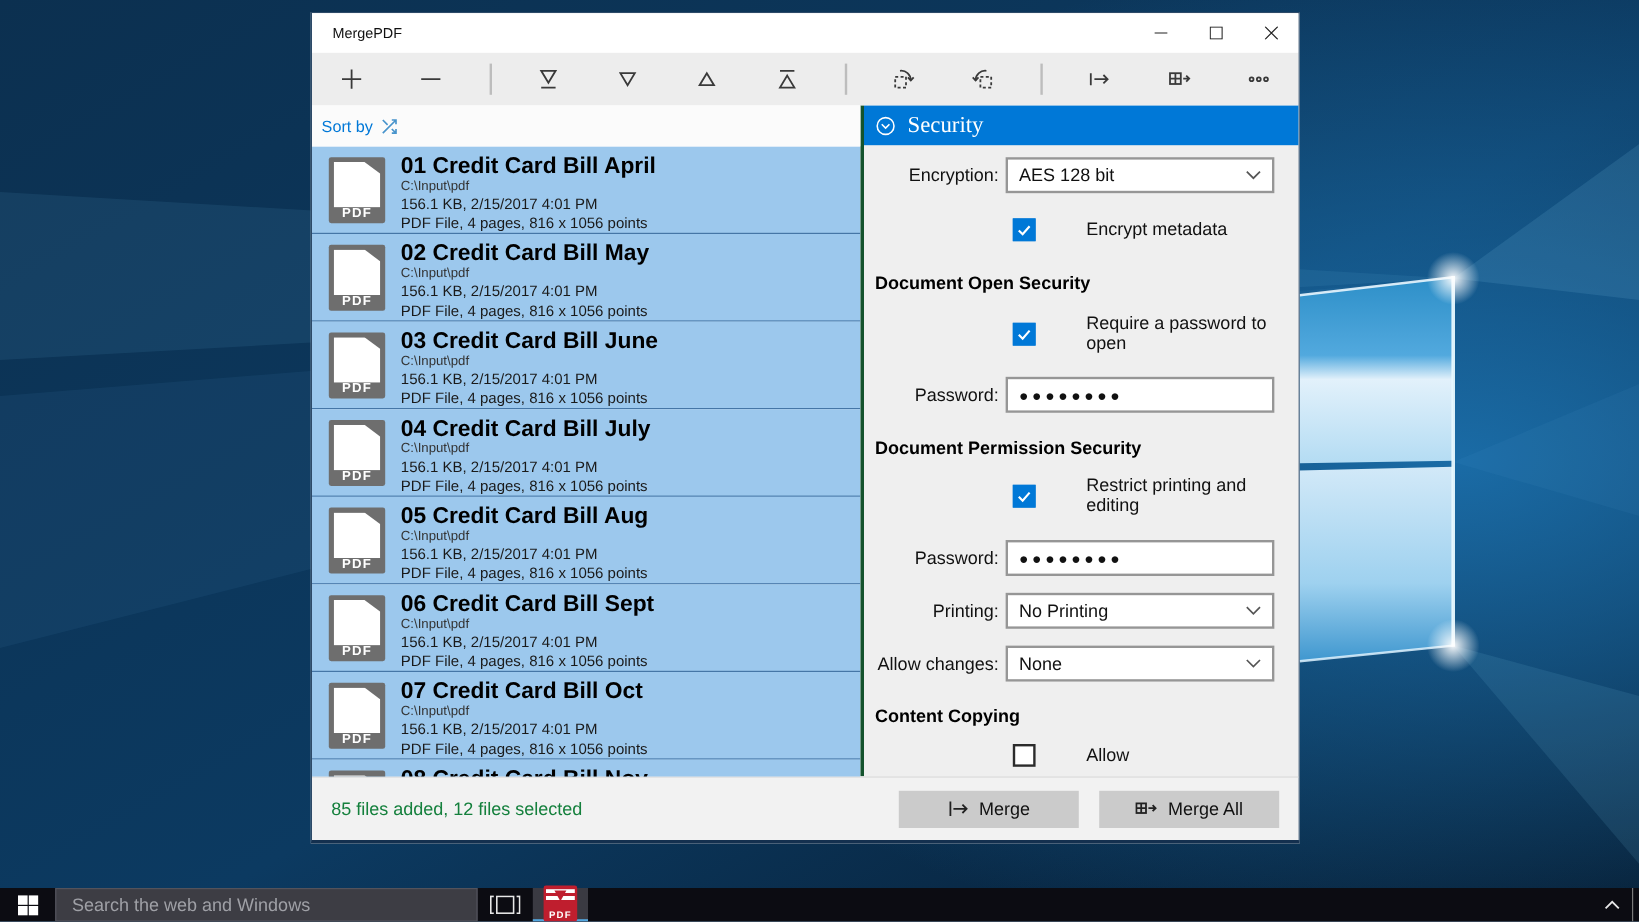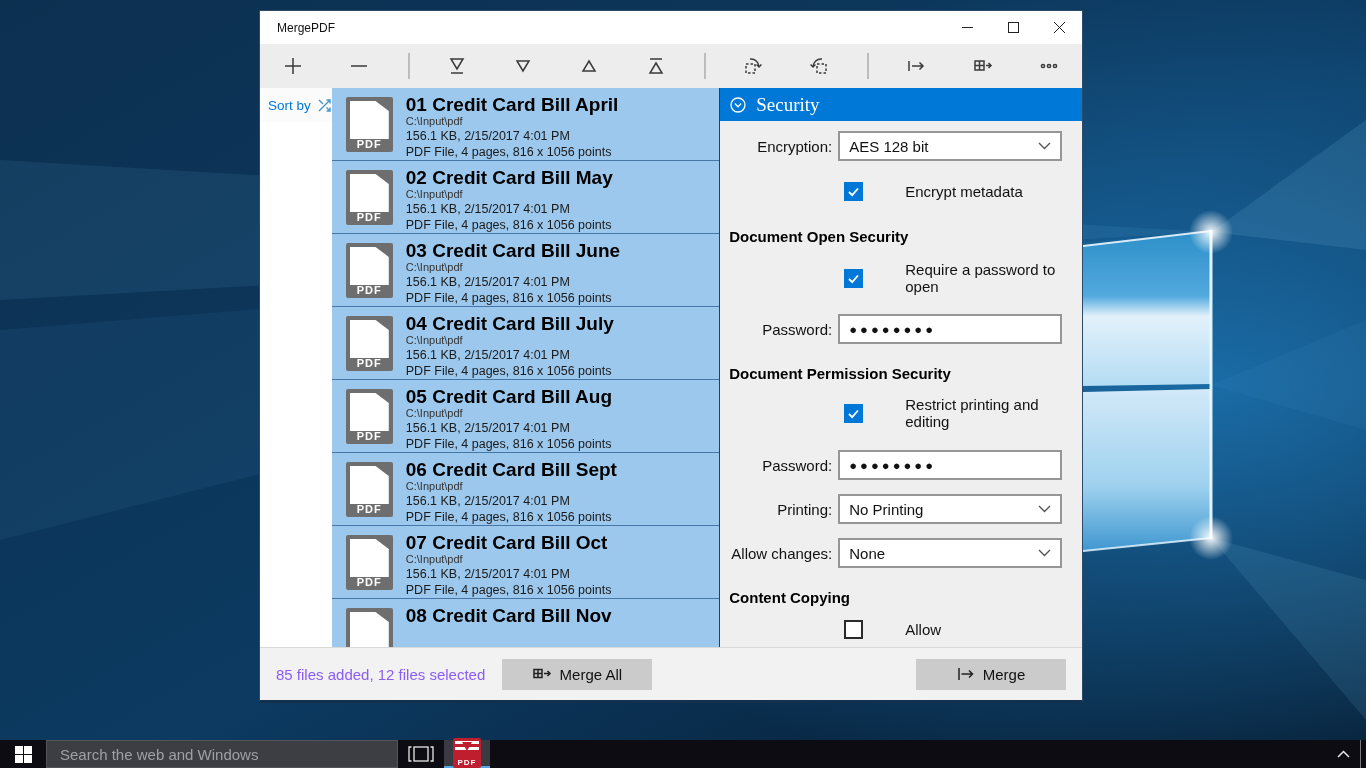--- a/index.html
+++ b/index.html
@@ -24,21 +24,21 @@
 
   .toolbar { height:44px; background:#ededed; display:flex; align-items:center; flex:0 0 auto; }
   .tool-btn { width:68px; height:44px; display:flex; align-items:center; justify-content:center; }
   .tool-sep { width:2px; height:26px; background:#bdbdbd; margin-left:15px; }
   .tool-sep + .tool-btn { margin-left:14px; }
   .tool-btn svg { stroke:#3a3a3a; fill:none; stroke-width:1.5; }
 
   .body { display:flex; flex:1 1 auto; min-height:0; }
 
   
-  .file-list-col { width:474px; display:flex; flex-direction:row; background:#fff; border-right:1px solid #14532d; }
+  .file-list-col { width:474px; display:flex; flex-direction:column; background:#fff; border-right:3px solid #14532d; }
   .sort-row { height:34px; flex:0 0 auto; display:flex; align-items:center; padding-left:8px; background:#fbfbfb; color:#0078d7; font-size:13.5px; gap:7px; }
   .file-items { flex:1 1 auto; overflow:hidden; }
   .file-item { height:73px; background:#9cc8ed; border-bottom:1px solid #4576a6; position:relative; padding:8px 6px 0 74px; overflow:hidden; }
   .pdficon { position:absolute; left:14px; top:9px; width:47px; height:55px; background:#6e6e6e; border-radius:2px; }
   .pdficon .page { position:absolute; left:4px; top:4px; right:4px; bottom:13px; background:#fff;
     clip-path: polygon(0 0, 66% 0, 100% 26%, 100% 100%, 0 100%); }
   .pdficon .tag { position:absolute; left:0; right:0; bottom:0; height:14px; color:#fff; font-weight:bold;
     font-size:11px; line-height:13px; text-align:center; letter-spacing:1px; }
   .fi-name { font-size:19px; font-weight:bold; color:#000; line-height:18px; white-space:nowrap; }
   .fi-path { font-size:11px; color:#333; line-height:14px; }
@@ -59,21 +59,21 @@
   .checkbox { width:19px; height:19px; border:2px solid #2b2b2b; background:#fff; position:relative; flex:0 0 auto; }
   .checkbox.checked { background:#0078d7; border-color:#0078d7; }
   .checkbox svg { position:absolute; inset:0; display:none; }
   .checkbox.checked svg { display:block; }
   .chk-label { font-size:15px; color:#111;margin-left:32px; }
   .mt10{margin-top:10px}.mt21{margin-top:21px}.mt26{margin-top:26px}.mt15{margin-top:15px}
   .mt19{margin-top:19px}.mt20{margin-top:20px}.mt13{margin-top:13px}.mt14{margin-top:14px}
 
   
   .status-bar { height:53px; flex:0 0 auto; background:#f2f2f2; border-top:1px solid #d9d9d9; display:flex; align-items:center; padding:0 16px; }
-  .status-text { font-size:15px; color:#8b5cf6; }
+  .status-text { font-size:15px; color:#15803d; }
   .action-btn { width:150px; height:31px; background:#cbcbcb; border:none; display:flex; align-items:center; justify-content:center; gap:8px; font-size:15px; color:#111; font-family:inherit; }
   .action-btn svg { stroke:#222; fill:none; stroke-width:1.5; }
   .btn-merge { margin-left:auto; }
   .btn-merge-all { margin-left:17px; }
 
   
   .taskbar { position:absolute; left:0; bottom:0; width:1366px; height:28px; background:#0c0c12; display:flex; align-items:stretch; z-index:5; }
   .tb-btn { display:flex; align-items:center; justify-content:center; }
   .start-btn { width:46px; }
   .search-box { width:352px; background:#3d3d44; border:1px solid #53535c; display:flex; align-items:center; padding-left:13px; }
@@ -436,34 +436,34 @@
             </div>
             <span class="chk-label">Allow for accessibility</span>
           </div>
 
         </div>
       </div>
     </div>
 
     <div class="status-bar">
       <span class="status-text">85 files added, 12 files selected</span>
+      <button class="action-btn btn-merge">
+        <svg width="18" height="14" viewBox="0 0 18 14">
+            <path d="M2 1v12"></path>
+            <path d="M4.5 7h11 M12 3.5 L15.5 7 L12 10.5"></path>
+          </svg>
+        <span>Merge</span>
+      </button>
       <button class="action-btn btn-merge-all">
         <svg width="19" height="14" viewBox="0 0 19 14">
             <rect x="1" y="2.5" width="8" height="8"></rect>
             <path d="M1 6.5h8 M5 2.5v8"></path>
             <path d="M11 6.5h6 M14.5 4 L17 6.5 L14.5 9"></path>
           </svg>
         <span>Merge All</span>
-      </button>
-      <button class="action-btn btn-merge">
-        <svg width="18" height="14" viewBox="0 0 18 14">
-            <path d="M2 1v12"></path>
-            <path d="M4.5 7h11 M12 3.5 L15.5 7 L12 10.5"></path>
-          </svg>
-        <span>Merge</span>
       </button>
     </div>
   </div>
 
   <div class="taskbar">
     <div class="tb-btn start-btn">
       <svg width="17" height="17" viewBox="0 0 17 17" fill="#fff">
         <rect x="0" y="0" width="8" height="8"></rect>
           <rect x="9" y="0" width="8" height="8"></rect>
         <rect x="0" y="9" width="8" height="8"></rect>

